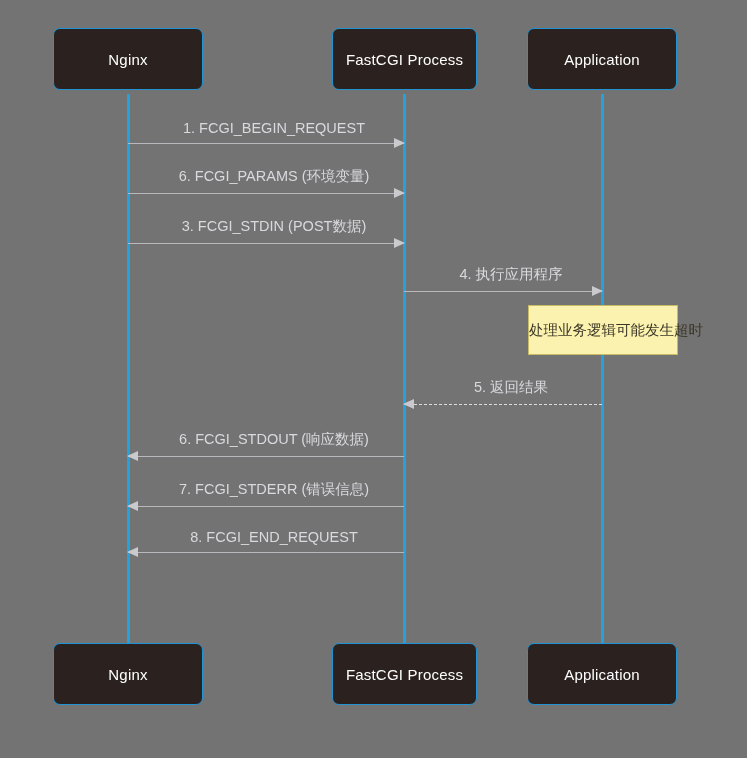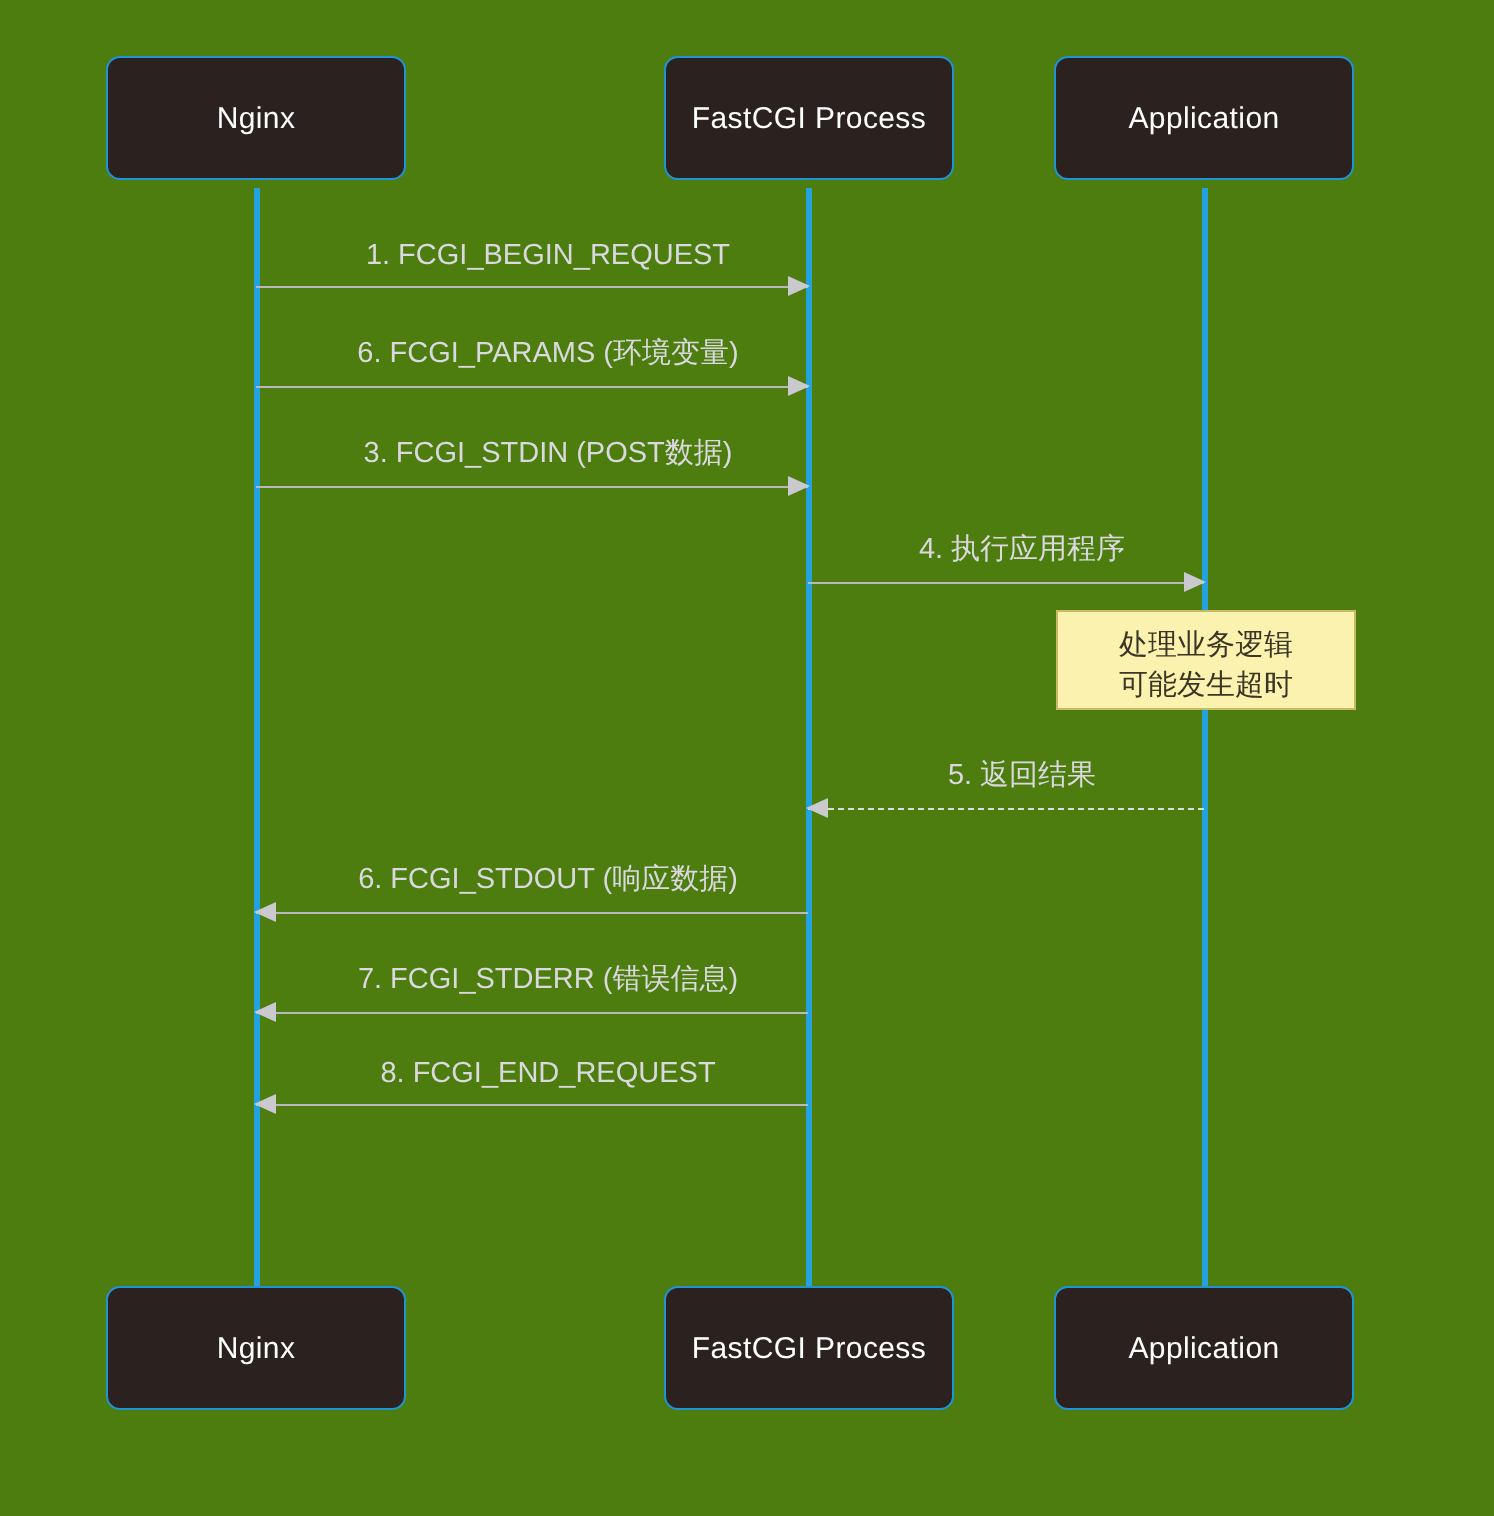--- a/index.html
+++ b/index.html
@@ -8,21 +8,21 @@
     padding: 0;
     background: #17161f;
   }
   body {
     font-family: "Liberation Sans", "DejaVu Sans", sans-serif;
   }
   #diagram-root {
     position: relative;
     width: 747px;
     height: 758px;
-    background: #4d7c0f;
+    background: #737373;
     overflow: hidden;
   }
   
   .lifeline {
     position: absolute;
     width: 3px;
     background: #22a3e0;
     top: 94px;
     height: 550px;
   }
@@ -85,23 +85,23 @@
   
   .note {
     position: absolute;
     box-sizing: border-box;
     background: #fbf2b0;
     border: 1.5px solid #c9bb63;
     color: #3a3524;
     font-size: 14.5px;
     line-height: 1.42;
     display: flex;
-    flex-direction: column;
+    flex-direction: row;
     align-items: center;
-    justify-content: flex-end;
+    justify-content: flex-start;
     text-align: center;
     z-index: 5;
   }
   .note .nline { display: block; white-space: nowrap; }
 </style>
 </head>
 <body>
 
 <div id="diagram-root">
 

